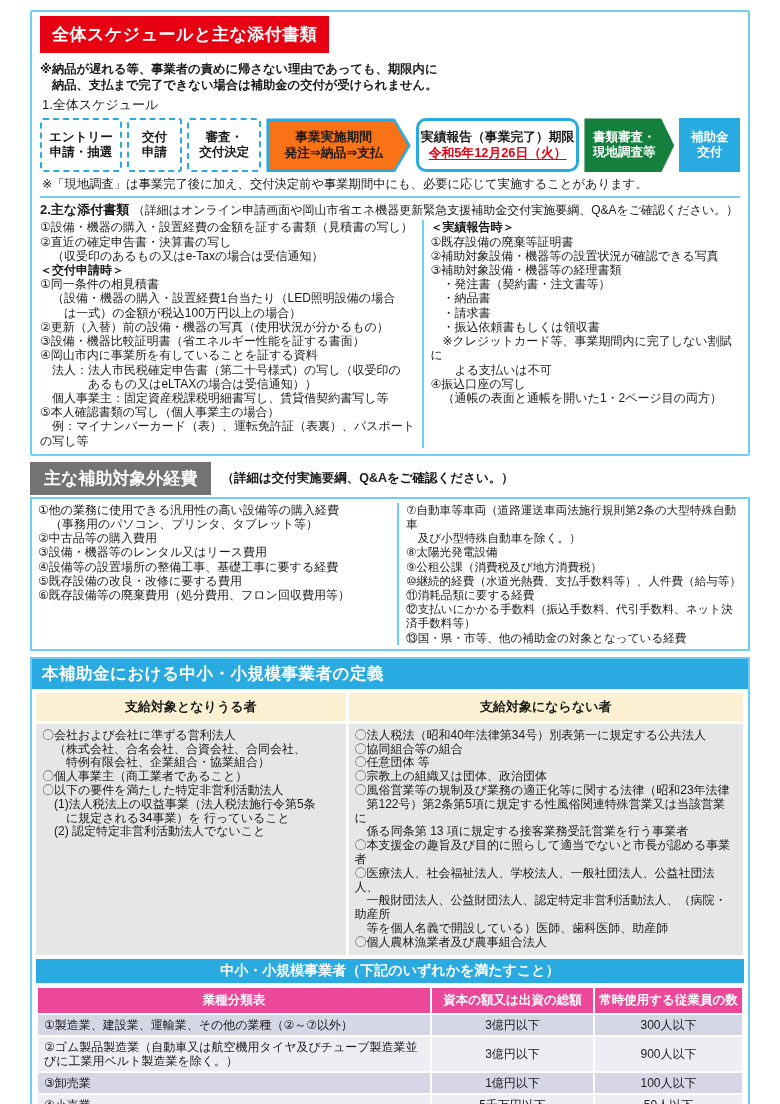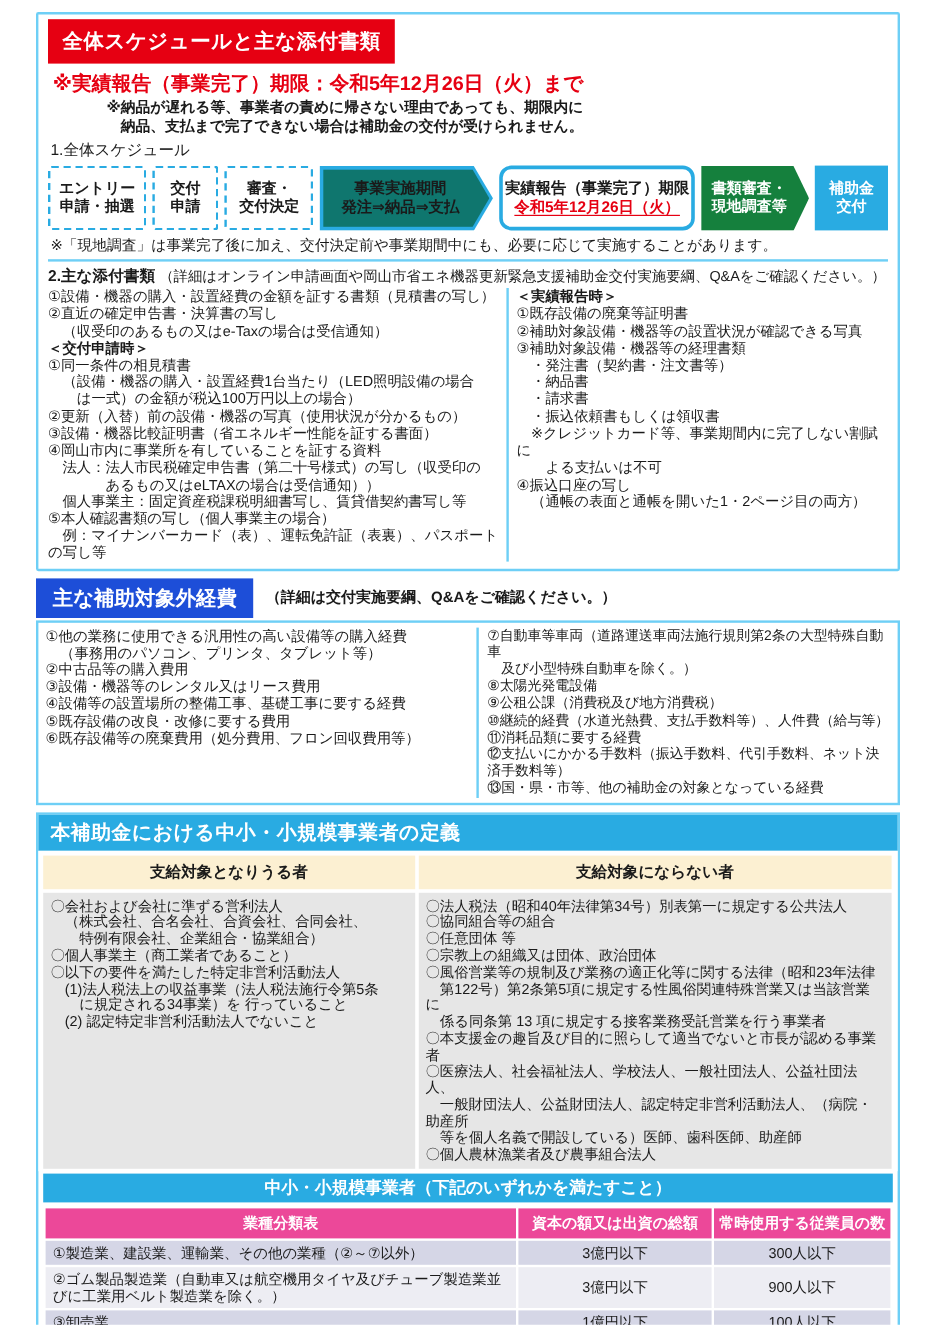--- a/index.html
+++ b/index.html
@@ -19,21 +19,21 @@
   .deadline-main{color:#e60012;font-weight:bold;font-size:16.5px;line-height:1.2;text-align:left;padding-left:4px;}
   .deadline-note{font-size:12.3px;font-weight:bold;line-height:1.28;text-align:right;margin-top:1px;}
   .sched-sub{font-size:13px;margin:3px 0 4px 2px;}
   .flow{display:flex;align-items:stretch;gap:5px;height:54px;margin:0 0 4px 0;}
   .flow-box{display:flex;flex-direction:column;align-items:center;justify-content:center;
     font-size:12.5px;font-weight:bold;line-height:1.25;text-align:center;}
   .flow-dashed{border:2px dashed #29abe2;border-radius:3px;background:#fff;}
   .fd1{width:82px;} .fd2{width:54px;} .fd3{width:74px;}
   .flow-arrow-outer{position:relative;width:152px;background:#29abe2;
     clip-path:polygon(0 0,calc(100% - 16px) 0,100% 50%,calc(100% - 16px) 100%,0 100%);}
-  .flow-arrow-inner{position:absolute;inset:3px;background:#0f766e;
+  .flow-arrow-inner{position:absolute;inset:3px;background:#f97316;
     clip-path:polygon(0 0,calc(100% - 14px) 0,100% 50%,calc(100% - 14px) 100%,0 100%);
     display:flex;flex-direction:column;align-items:center;justify-content:center;
     font-size:12.8px;font-weight:bold;line-height:1.3;padding-right:10px;box-sizing:border-box;}
   .flow-rounded{width:172px;border:3px solid #29abe2;border-radius:10px;background:#fff;
     box-sizing:border-box;font-size:12.8px;}
   .flow-rounded .date{color:#e60012;text-decoration:underline;text-underline-offset:2px;}
   .flow-solid-arrow{width:94px;background:#15803d;color:#fff;
     clip-path:polygon(0 0,calc(100% - 13px) 0,100% 50%,calc(100% - 13px) 100%,0 100%);
     padding-right:10px;box-sizing:border-box;}
   .flow-solid{width:64px;background:#29abe2;color:#fff;}
@@ -43,21 +43,21 @@
   .docs-note{font-size:12px;}
   .docs-cols{display:flex;}
   .docs-col{font-size:12px;line-height:14.2px;}
   .docs-col.left{width:54.5%;padding-right:6px;box-sizing:border-box;}
   .docs-col.right{width:45.5%;border-left:2px solid #6ecff6;padding-left:7px;box-sizing:border-box;}
   .doc-heading{font-weight:bold;}
 
   
   .sec2{margin-bottom:6px;}
   .exc-header-row{display:flex;align-items:center;gap:10px;margin-bottom:2px;}
-  .exc-title{background:#1d4ed8;color:#fff;font-weight:bold;font-size:17px;padding:5px 14px;white-space:nowrap;}
+  .exc-title{background:#737373;color:#fff;font-weight:bold;font-size:17px;padding:5px 14px;white-space:nowrap;}
   .exc-note{font-size:12.5px;font-weight:bold;}
   .exc-box{border:2px solid #6ecff6;display:flex;padding:4px 6px;}
   .exc-col{font-size:12px;line-height:14.2px;}
   .exc-col.left{width:51%;padding-right:6px;box-sizing:border-box;}
   .exc-col.right{width:49%;border-left:2px solid #6ecff6;padding-left:7px;box-sizing:border-box;font-size:11.6px;}
 
   
   .sec3{border:2px solid #6ecff6;margin-bottom:8px;}
   .def-title{background:#29abe2;color:#fff;font-weight:bold;font-size:16.5px;
     padding:4px 10px;letter-spacing:.5px;}
@@ -77,21 +77,20 @@
 </style>
 </head>
 <body>
 
 <div class="page">
 
   <section class="sec1">
     <div class="sched-header-row">
       <div class="sched-title">全体スケジュールと主な添付書類</div>
       <div class="deadline-wrap">
-        <div class="deadline-main">※実績報告（事業完了）期限：令和5年12月26日（火）まで</div>
         <div class="deadline-note lines">※納品が遅れる等、事業者の責めに帰さない理由であっても、期限内に
 納品、支払まで完了できない場合は補助金の交付が受けられません。</div>
       </div>
     </div>
 
     <div class="sched-sub">1.全体スケジュール</div>
 
     <div class="flow">
       <div class="flow-box flow-dashed fd1">
         <span>エントリー</span>

